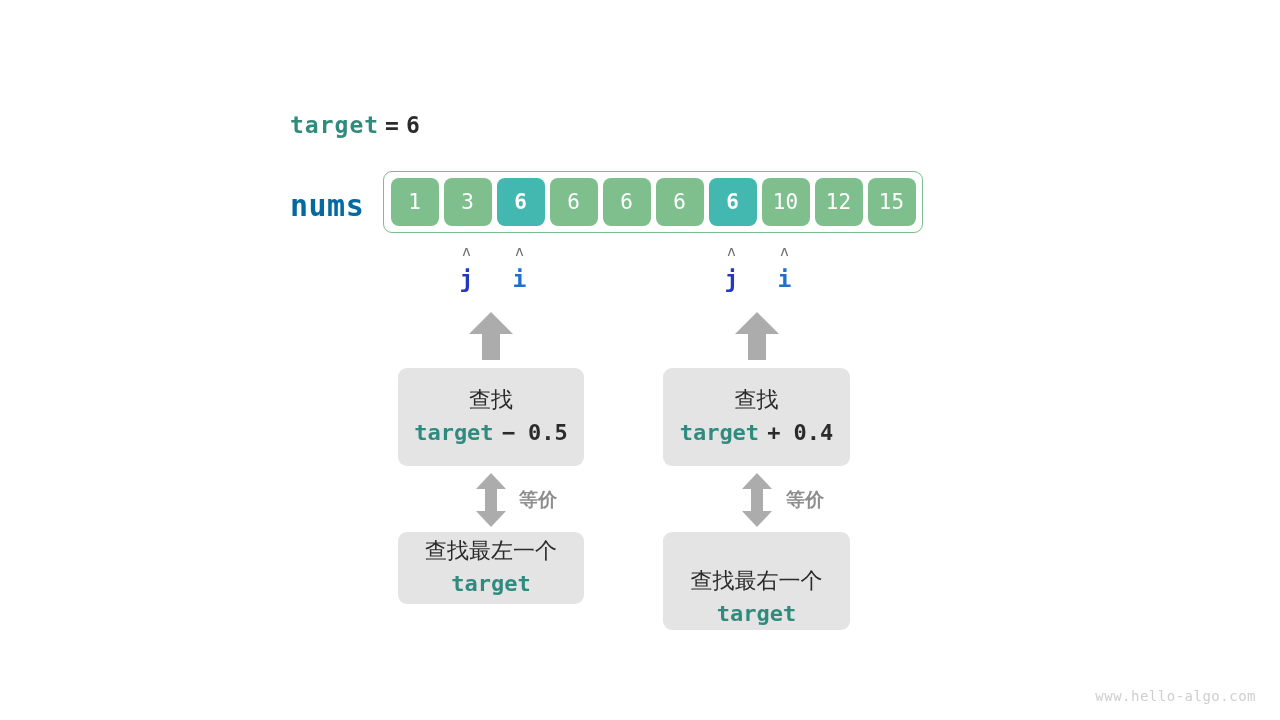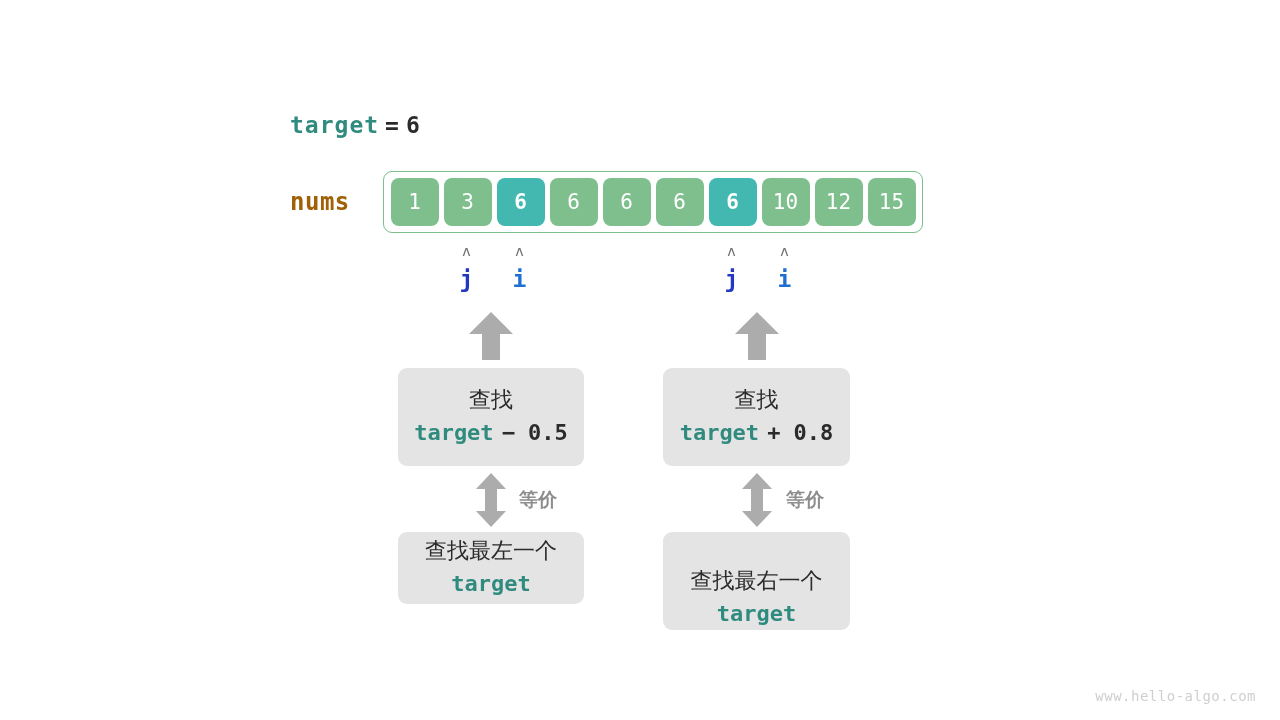--- a/index.html
+++ b/index.html
@@ -36,22 +36,22 @@
   .tok-eq     { color: #2b2b2b; padding: 0 6px; }
   .tok-val    { color: #2b2b2b; }
 
   
   .nums-label {
     position: absolute;
     left: 290px;
     top: 188px;
     font-family: "DejaVu Sans Mono", monospace;
     font-weight: bold;
-    font-size: 24px;
-    color: #a16207;
+    font-size: 30px;
+    color: #0369a1;
     letter-spacing: 0.5px;
   }
 
   
   .array-box {
     position: absolute;
     left: 383px;
     top: 171px;
     height: 62px;
     border: 1.5px solid #7cbe8c;
@@ -219,21 +219,21 @@
   <div class="info-box" style="left:398px; top:532px; width:186px; height:72px;">
     <div class="line-cn">查找最左一个</div>
     <div class="line-code">
       <span class="code-target">target</span>
     </div>
   </div>
 
   <div class="info-box" style="left:663px; top:368px; width:187px; height:98px;">
     <div class="line-cn">查找</div>
     <div class="line-code">
-      <span class="code-target">target</span><span class="code-op" style="padding-left:8px;">+ 0.8</span>
+      <span class="code-target">target</span><span class="code-op" style="padding-left:8px;">+ 0.4</span>
     </div>
   </div>
 
   <svg class="dbl-arrow" style="left:757px; top:473px;" viewBox="0 0 30 54">
     <polygon points="15,0 30,16 21,16 21,38 30,38 15,54 0,38 9,38 9,16 0,16" fill="#acacac"></polygon>
   </svg>
   <div class="equiv-label" style="left:786px; top:487px;">等价</div>
 
   <div class="info-box" style="left:663px; top:532px; width:187px; height:98px;justify-content:flex-end;">
     <div class="line-cn">查找最右一个</div>

